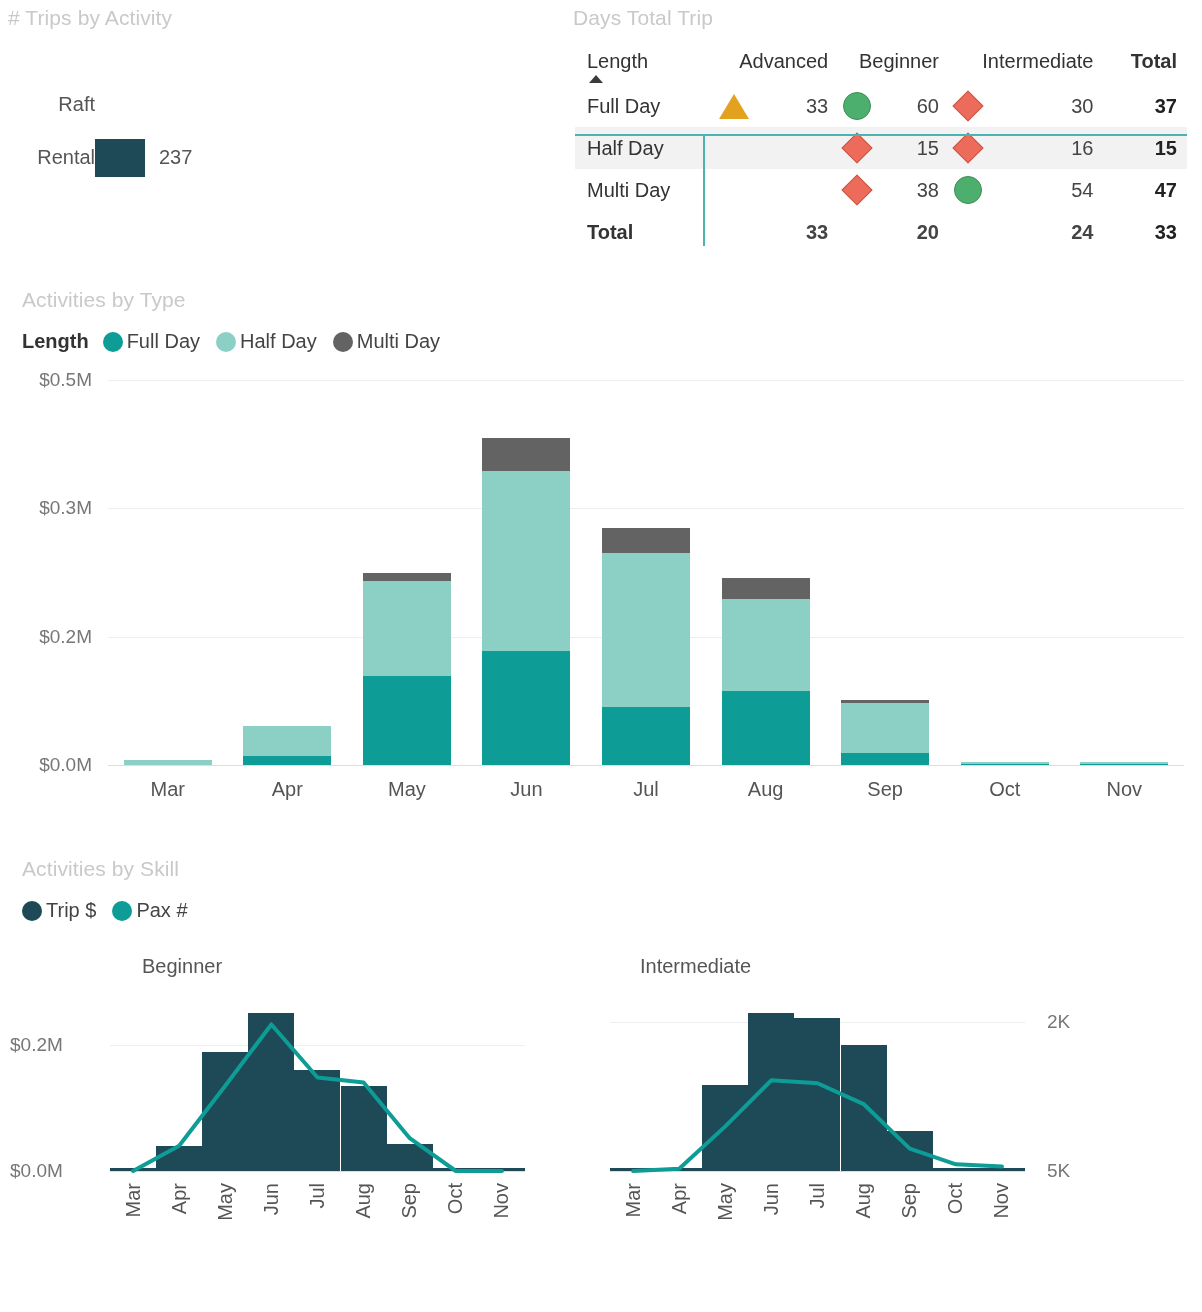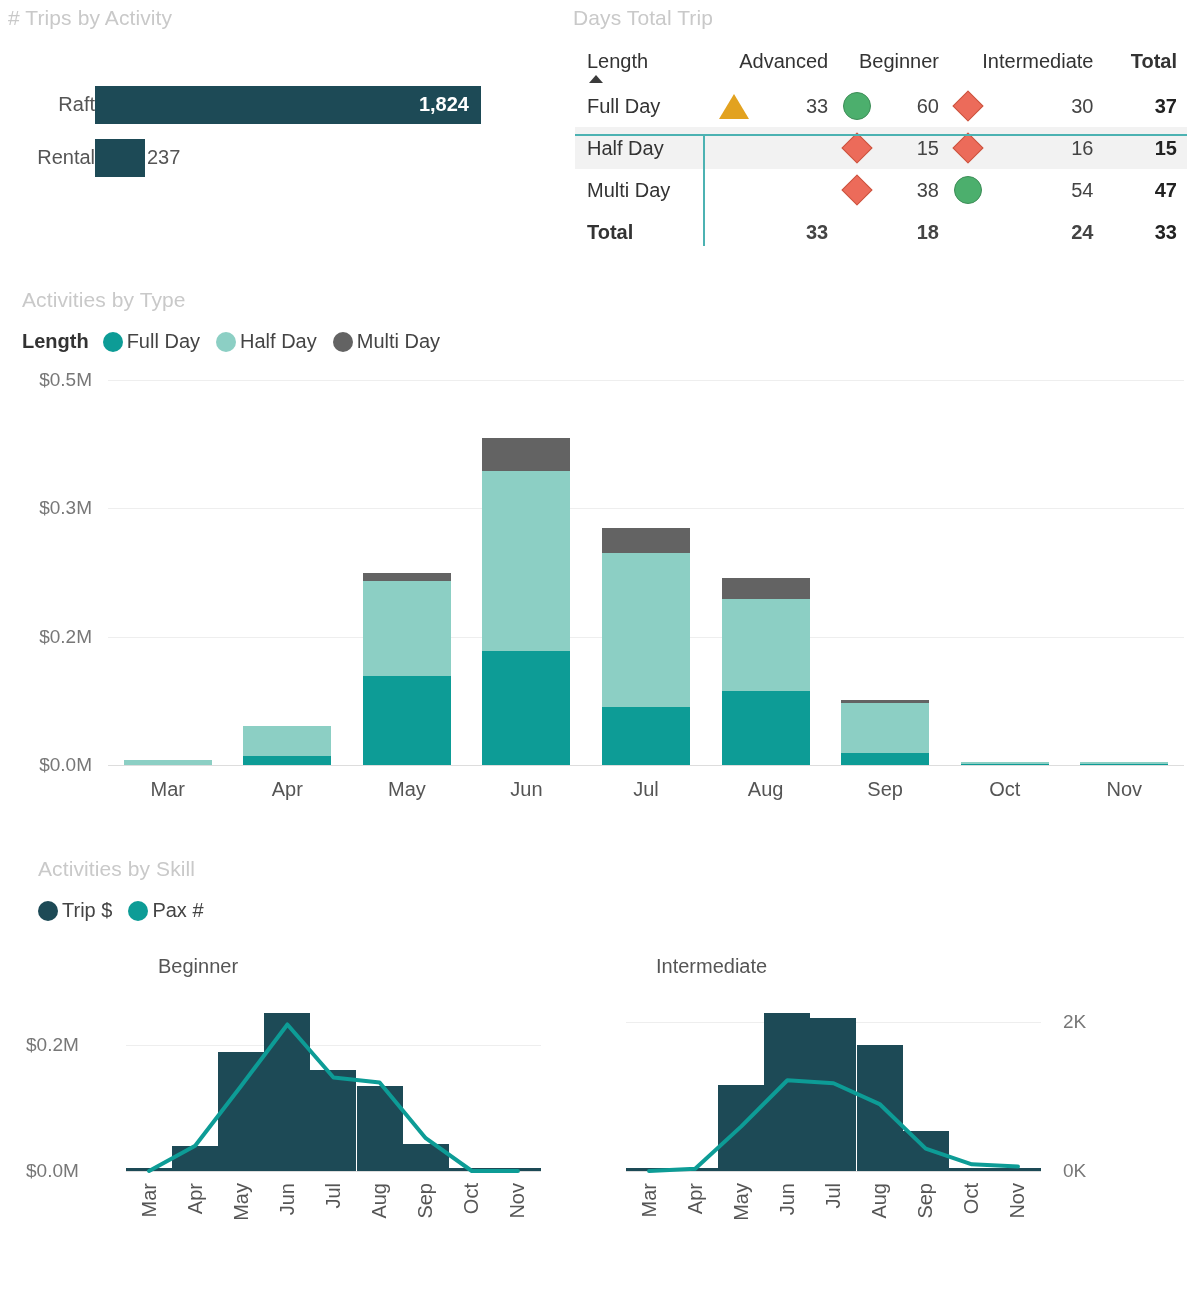--- a/index.html
+++ b/index.html
@@ -18,21 +18,21 @@
   #trips-panel .panel-title{position:absolute;left:8px;top:6px;}
   .hbar-rows{position:absolute;left:0;top:78px;width:560px;}
   .hbar-row{display:flex;align-items:center;height:53px;}
   .hbar-label{
     width:95px;text-align:right;
     font-size:20px;color:#555;flex:none;
   }
   .hbar-track{position:relative;height:38px;display:flex;align-items:center;}
   .hbar-fill{height:38px;background:#1d4a56;display:flex;align-items:center;justify-content:flex-end;}
   .hbar-value-in{color:#fff;font-size:20px;font-weight:bold;padding-right:12px;}
-  .hbar-value-out{font-size:20px;color:#555;padding-left:2px;}
+  .hbar-value-out{font-size:20px;color:#555;padding-left:14px;}
 
   
   #matrix-panel{left:565px;top:0;width:637px;height:255px;}
   #matrix-panel .panel-title{position:absolute;left:8px;top:6px;}
   table.matrix{
     position:absolute;left:10px;top:48px;border-collapse:collapse;
     font-size:20px;color:#333;width:612px;
   }
   table.matrix th{
     font-weight:400;color:#333;padding:2px 6px 12px 6px;vertical-align:top;
@@ -92,21 +92,21 @@
   .bars{position:absolute;left:108px;right:18px;bottom:0;top:0;display:flex;
         align-items:flex-end;}
   .bar-col{flex:1;display:flex;flex-direction:column;justify-content:flex-end;
            align-items:center;height:100%;}
   .bar-stack{width:88px;display:flex;flex-direction:column;justify-content:flex-end;}
   .seg{width:100%;}
   .x-labels{position:absolute;left:108px;right:18px;display:flex;}
   .x-label{flex:1;text-align:center;font-size:20px;color:#555;}
 
   
-  #skill-panel{left:16px;top:845px;width:950px;height:467px;}
+  #skill-panel{left:0;top:845px;width:950px;height:467px;}
   #skill-panel .panel-title{position:absolute;left:22px;top:12px;}
   .skill-legend{position:absolute;left:22px;top:54px;display:flex;align-items:center;}
   .small-charts{position:absolute;left:0;top:110px;width:1202px;height:350px;}
   .small-chart{position:absolute;top:0;height:350px;}
   .sc-title{position:absolute;top:0;font-size:20px;color:#555;}
   .sc-plot{position:absolute;top:36px;height:180px;}
   .sc-grid{position:absolute;height:1px;background:#eeeeee;}
   .sc-bars{position:absolute;bottom:0;display:flex;align-items:flex-end;height:100%;}
   .sc-col{flex:1;display:flex;justify-content:center;align-items:flex-end;height:100%;}
   .sc-bar{width:46px;background:#1d4a56;}
@@ -121,25 +121,20 @@
 </style>
 </head>
 <body>
 
 <div class="panel" id="trips-panel">
   <div class="panel-title"># Trips by Activity</div>
   <div class="hbar-rows">
 
     <div class="hbar-row">
       <div class="hbar-label">Raft</div>
-      <div class="hbar-track">
-        <div class="hbar-fill" style="width:386px">
-          <span class="hbar-value-in">1,824</span>
-        </div>
-      </div>
     </div>
 
     <div class="hbar-row">
       <div class="hbar-label">Rental</div>
       <div class="hbar-track">
         <div class="hbar-fill" style="width:50px"></div>
         <span class="hbar-value-out">237</span>
       </div>
     </div>
 
@@ -209,21 +204,21 @@
         </td>
         <td class="c-num">54</td>
         <td class="c-total">47</td>
       </tr>
 
       <tr class="row-total">
         <td class="c-label">Total</td>
         <td class="c-icon"></td>
         <td class="c-num">33</td>
         <td class="c-icon"></td>
-        <td class="c-num">18</td>
+        <td class="c-num">20</td>
         <td class="c-icon"></td>
         <td class="c-num">24</td>
         <td class="c-total">33</td>
       </tr>
     </tbody>
   </table>
   <div class="hdr-rule"></div>
   <div class="col-rule"></div>
 </div>
 
@@ -399,21 +394,21 @@
             <div class="sc-xlab"><span>Oct</span></div>
             <div class="sc-xlab"><span>Nov</span></div>
           </div>
         </div>
     </div>
 
     <div class="small-chart" id="sc-intermediate" style="left:600px;width:602px">
       <div class="sc-title" style="left:40px">Intermediate</div>
       <div class="sc-plot" id="sc-intermediate-plot" style="left:0;width:602px">
           <div class="sc-grid" style="top: 180px; left: 10px; width: 415px; background: rgb(221, 221, 221);"></div>
-          <div class="sc-ylab" style="top: 180px; left: 447px;">0K</div>
+          <div class="sc-ylab" style="top: 180px; left: 447px;">5K</div>
           <div class="sc-grid" style="top: 31.2397px; left: 10px; width: 415px; background: rgb(238, 238, 238);"></div>
           <div class="sc-ylab" style="top: 31.2397px; left: 447px;">2K</div>
           <div class="sc-bars" style="left: 10px; width: 415px; height: 180px;">
             <div class="sc-col">
               <div class="sc-bar" style="height: 3px; background: rgb(29, 74, 86);"></div>
             </div>
             <div class="sc-col">
               <div class="sc-bar" style="height: 3px; background: rgb(29, 74, 86);"></div>
             </div>
             <div class="sc-col">

